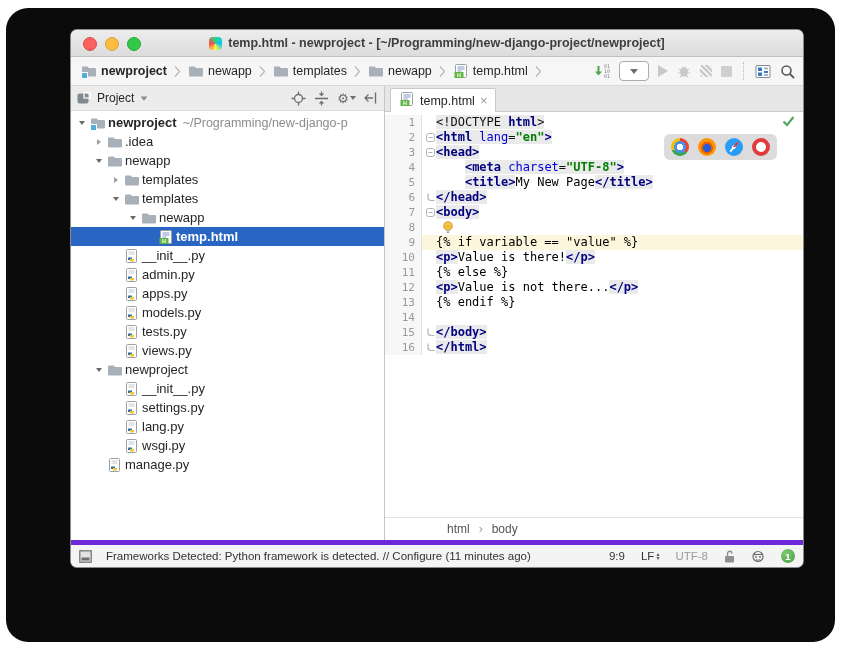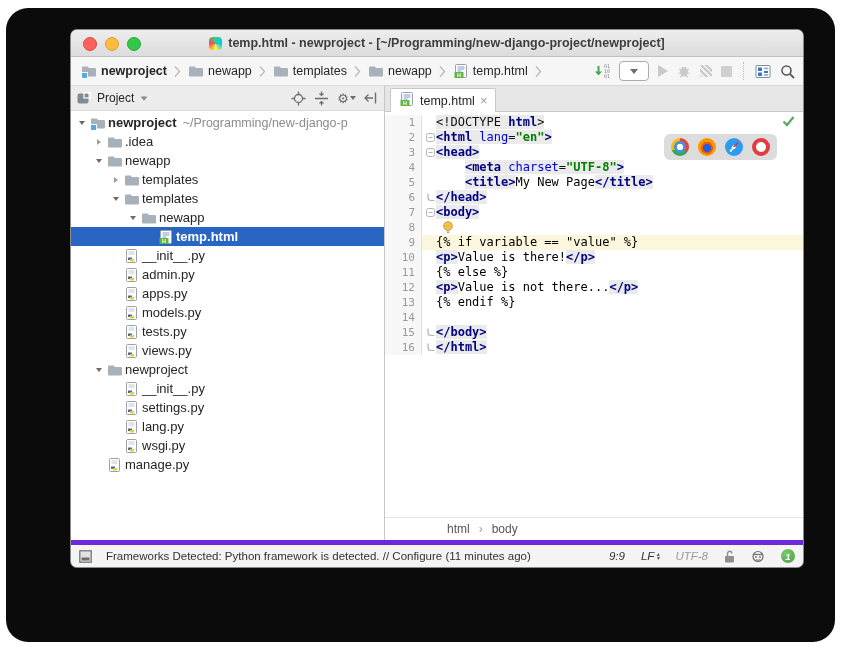--- a/index.html
+++ b/index.html
@@ -76,21 +76,21 @@
   .b-safari{position:relative;background:radial-gradient(circle at 50% 50%, #eaf6ff 0 2px, #2a9cf5 2px 10px);}
   .b-safari::after{content:"";position:absolute;left:8px;top:3px;width:2px;height:12px;background:linear-gradient(#e23b3f 50%,#fff 50%);transform:rotate(40deg);}
   .b-opera{background:#fff;border:4.5px solid #e13b3f;box-sizing:border-box;}
   .check-mark{position:absolute;top:4px;right:8px;}
   
   .bcrumb-bar{height:22px;border-top:1px solid #e3e3e3;display:flex;align-items:center;padding-left:62px;gap:4px;font-size:12px;color:#555;flex:0 0 auto;background:#fff;}
   .bc-sep{color:#a0a0a0;font-size:12px;margin:0 5px;}
   
   .statusbar{height:22px;background:#f4f4f4;border-top:5px solid #6d28d9;display:flex;align-items:center;padding:0 8px;font-size:11.5px;color:#333;flex:0 0 auto;gap:8px;}
   .sb-msg{margin-left:6px;flex:1;white-space:nowrap;overflow:hidden;}
-  .sb-right{display:flex;align-items:center;gap:16px;font-style:italic;}
+  .sb-right{display:flex;align-items:center;gap:16px;}
   .sb-item{display:flex;align-items:center;gap:2px;color:#333;}
   .sb-muted{color:#9a9a9a;}
   .updown{display:flex;flex-direction:column;line-height:4px;font-size:6px;color:#555;}
   .badge{width:14px;height:14px;border-radius:50%;background:radial-gradient(circle at 35% 30%, #7cc96f, #4d9e44);color:#fff;font-size:9.5px;font-weight:bold;display:flex;align-items:center;justify-content:center;}
 </style>
 </head>
 <body>
 
 <div class="shadow-blob"></div>
 

